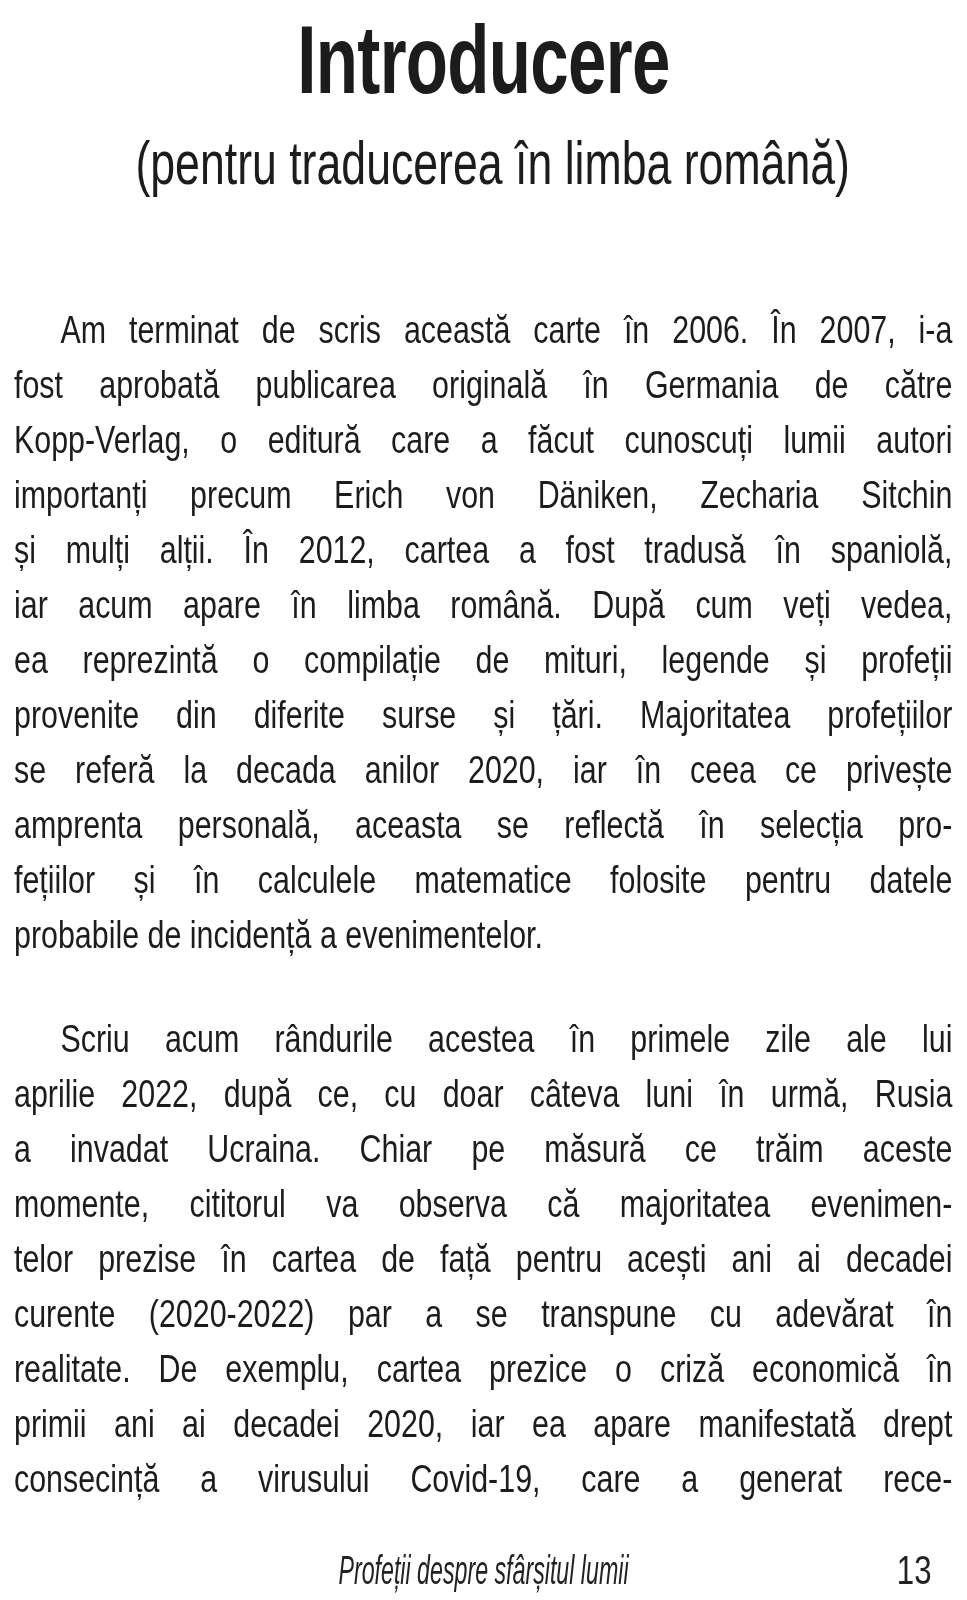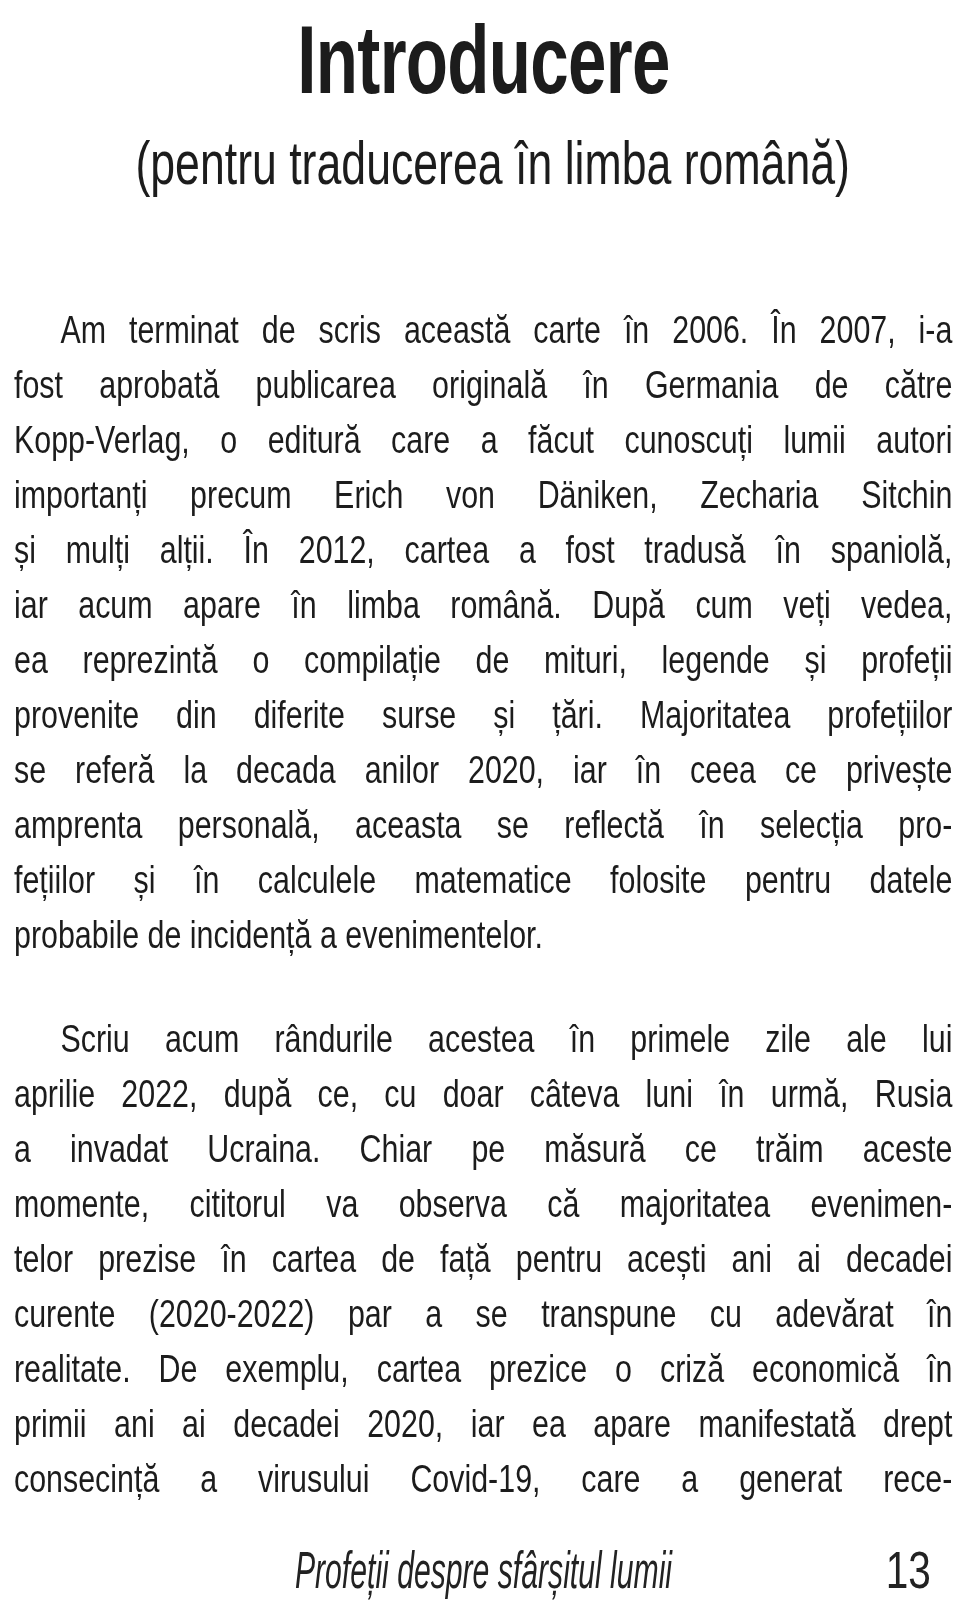--- a/index.html
+++ b/index.html
@@ -50,21 +50,21 @@
     white-space: normal;
   }
   .line.indent { text-indent: 58px; }
   .line.flush-left { text-align: left; text-align-last: left; }
   .footer {
     position: absolute;
     top: 1548px;
     left: 14px;
     right: 14px;
     height: 48px;
-    font-size: 52px;
+    font-size: 40px;
     line-height: 44px;
   }
   .footer-title {
     position: absolute;
     left: 0; right: 0; top: 0;
     text-align: center;
     font-style: italic;
     font-weight: 300;
     transform: scaleX(0.58);
     transform-origin: 50% 50%;

